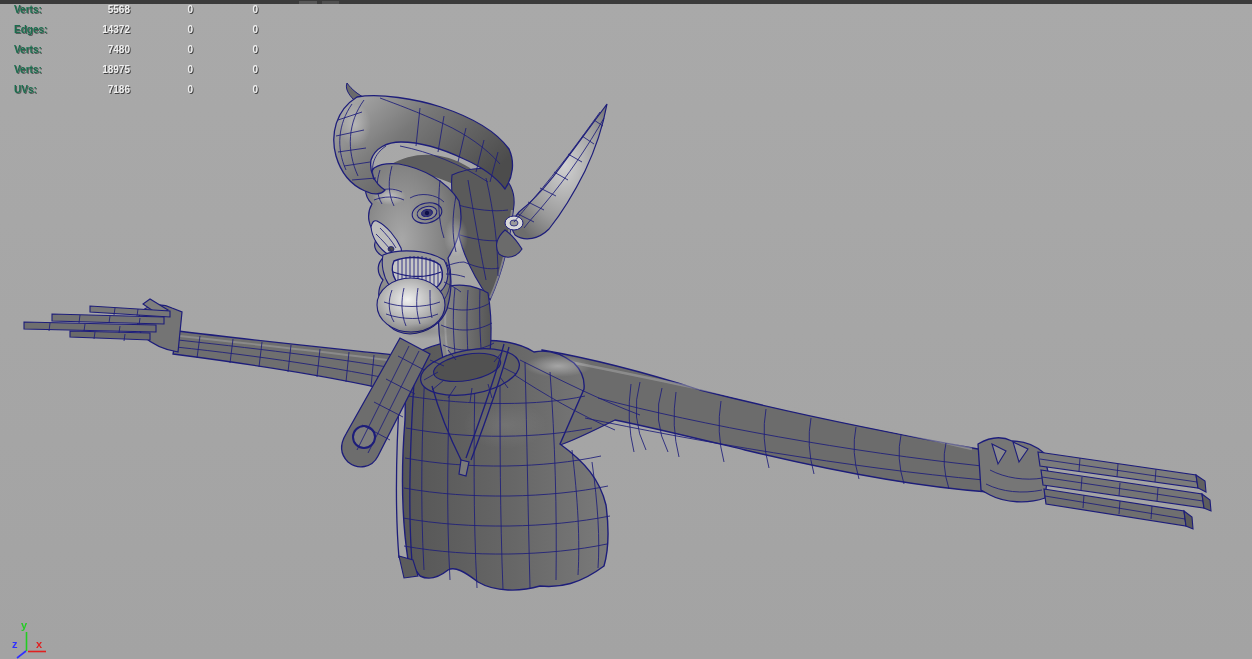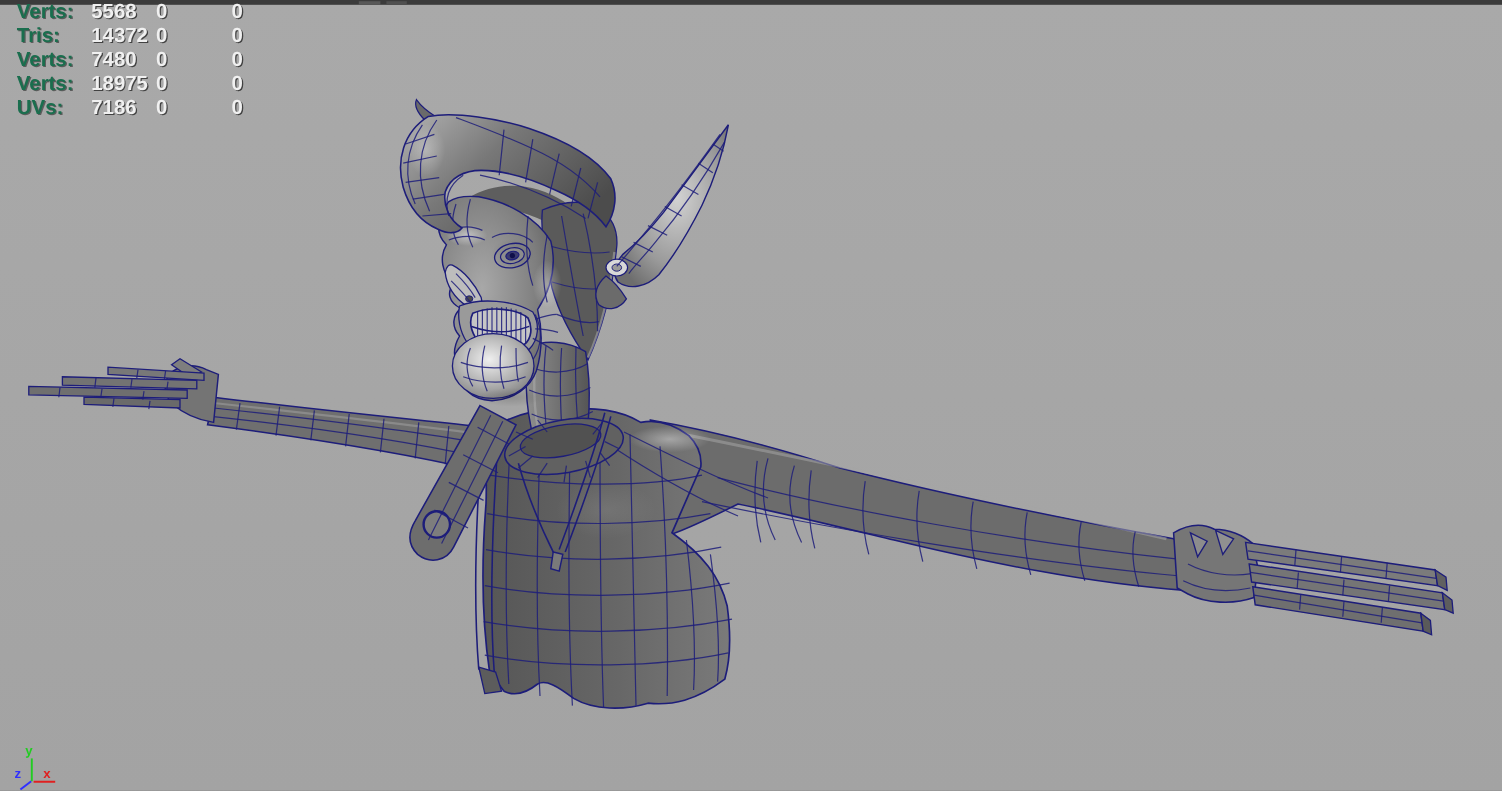--- a/index.html
+++ b/index.html
@@ -9,25 +9,25 @@
     font-family:"Liberation Sans",sans-serif;
   }
   .topbar{
     position:absolute;top:0;left:0;width:100%;height:4px;background:#3b3b3b;
   }
   .topbar .notch{position:absolute;top:1px;height:3px;background:#585858;}
   .notch.n1{left:299px;width:18px;}
   .notch.n2{left:322px;width:17px;background:#505050;}
   .hud{
     position:absolute;top:0;left:14px;z-index:5;
-    font-size:17px;font-weight:bold;line-height:20px;
+    font-size:10px;font-weight:bold;line-height:20px;
   }
   .hud-row{display:flex;height:20px;white-space:pre;}
   .hud-label{width:62px;text-align:left;color:#1a6e4e;text-shadow:1px 1px 0 rgba(30,30,30,.55);}
-  .hud-val{width:54px;color:#f0f0f0;text-shadow:1px 1px 0 rgba(40,40,40,.8);}
+  .hud-val{width:54px;text-align:right;color:#f0f0f0;text-shadow:1px 1px 0 rgba(40,40,40,.8);}
   .hud-val.c2{width:63px;}
   .hud-val.c3{width:65px;}
   svg.canvas{position:absolute;top:0;left:0;}
   .wire{stroke:#1d1d7a;fill:none;stroke-width:1;opacity:.85;}
   .wire2{stroke:#1d1d7a;fill:none;stroke-width:1.3;}
   text.axis{font-size:11px;font-weight:bold;font-family:"Liberation Sans",sans-serif;}
 </style>
 </head>
 <body>
 
@@ -36,21 +36,21 @@
   <div class="topbar">
     <div class="notch n1"></div>
     <div class="notch n2"></div>
   </div>
 
   <div class="hud">
     <div class="hud-row">
       <span class="hud-label">Verts:</span><span class="hud-val">5568</span><span class="hud-val c2">0</span><span class="hud-val c3">0</span>
     </div>
     <div class="hud-row">
-      <span class="hud-label">Tris:</span><span class="hud-val">14372</span><span class="hud-val c2">0</span><span class="hud-val c3">0</span>
+      <span class="hud-label">Edges:</span><span class="hud-val">14372</span><span class="hud-val c2">0</span><span class="hud-val c3">0</span>
     </div>
     <div class="hud-row">
       <span class="hud-label">Verts:</span><span class="hud-val">7480</span><span class="hud-val c2">0</span><span class="hud-val c3">0</span>
     </div>
     <div class="hud-row">
       <span class="hud-label">Verts:</span><span class="hud-val">18975</span><span class="hud-val c2">0</span><span class="hud-val c3">0</span>
     </div>
     <div class="hud-row">
       <span class="hud-label">UVs:</span><span class="hud-val">7186</span><span class="hud-val c2">0</span><span class="hud-val c3">0</span>
     </div>

